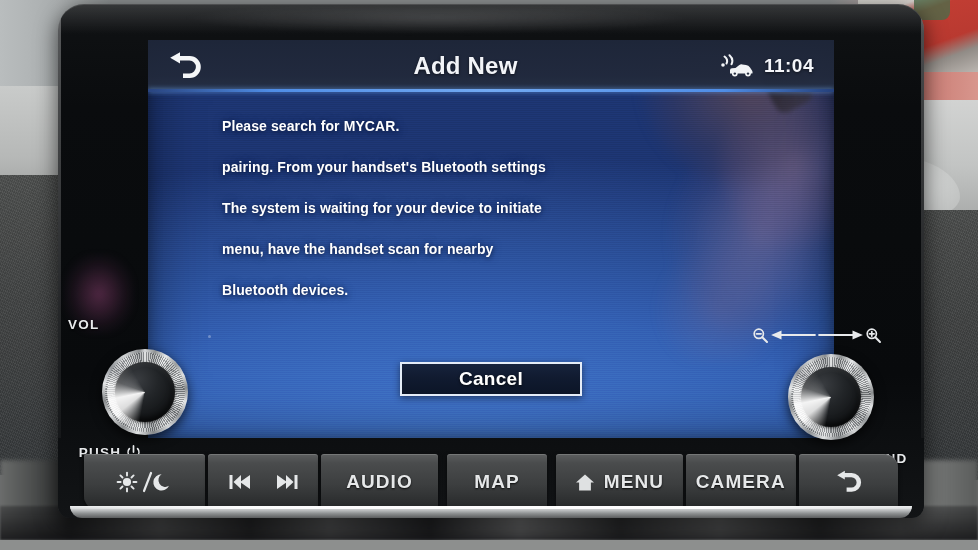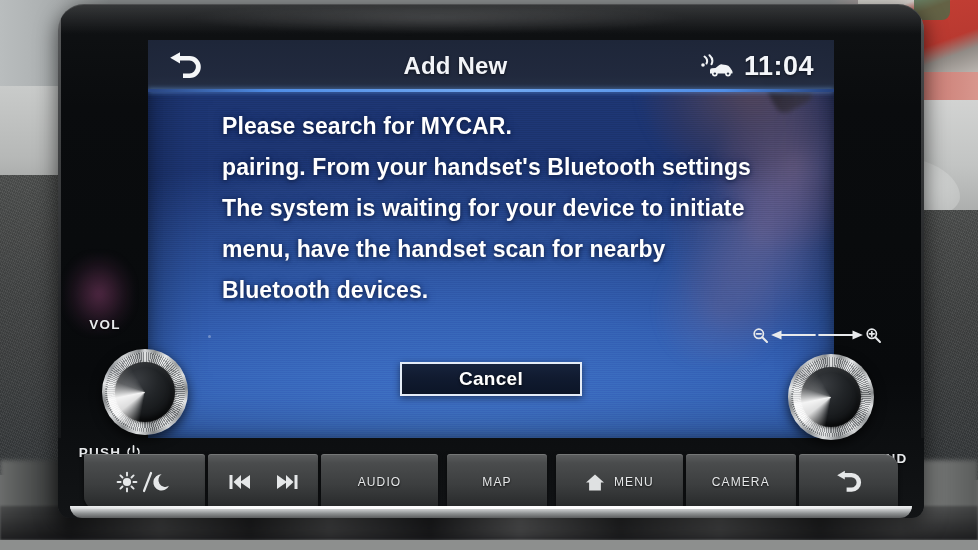--- a/index.html
+++ b/index.html
@@ -195,34 +195,34 @@
     color:#f2f4f8; font-size:24px; font-weight:bold;
     letter-spacing:.2px;
     text-shadow:0 1px 3px rgba(0,0,0,.55);
     transform:translateX(-6px);
   }
   .sb-right {
     display:flex; align-items:center; gap:9px;
     padding-right:20px;
   }
   .sb-clock {
-    color:#f4f6fa; font-size:27px; font-weight:bold;
+    color:#f4f6fa; font-size:19px; font-weight:bold;
     letter-spacing:.5px;
     text-shadow:0 1px 3px rgba(0,0,0,.55);
   }
 
   
   .msg {
     position:absolute;
     left:74px; top:66px; width:540px;
     z-index:3;
   }
   .msg p {
     color:#ffffff;
-    font-size:23px;
+    font-size:14px;
     font-weight:bold;
     line-height:41px;
     text-shadow:0 1px 4px rgba(10,22,54,.85), 0 0 9px rgba(20,40,90,.55);
     letter-spacing:.1px;
   }
 
   
   .cancel-wrap {
     position:absolute; left:0; top:322px; width:100%;
     display:flex; justify-content:center; z-index:3;
@@ -240,21 +240,21 @@
     box-shadow:0 2px 7px rgba(0,0,0,.45);
   }
 
   
   .knob-label {
     position:absolute;
     color:#e8eaec; font-size:13.5px; font-weight:bold;
     letter-spacing:1.3px;
     text-shadow:0 1px 2px rgba(0,0,0,.8);
   }
-  #vol-label  { left:10px;  top:313px; width:74px; text-align:center; }
+  #vol-label  { left:10px;  top:313px; width:74px; }
   #push-left  { left:2px;   top:441px; width:100px; text-align:left;
                 display:flex; align-items:center; justify-content:center; gap:5px; }
   #push-right { right:2px;  top:447px; width:132px; text-align:center; }
 
   .knob {
     position:absolute;
     width:86px; height:86px; border-radius:50%;
     background:
       conic-gradient(from 0deg,
         #d7d9da 0deg, #8f9293 14deg, #e6e8e9 30deg, #9a9d9e 48deg,
@@ -303,26 +303,27 @@
   .keystrip {
     position:absolute; left:26px; bottom:8px;
     width:814px; height:56px;
     display:flex; align-items:stretch; gap:3px;
   }
   .hardkey {
     background:linear-gradient(180deg,#5c5e5f 0%, #4a4c4d 16%, #3c3e3f 55%, #2c2e2f 86%, #242627 100%);
     border-radius:3px;
     display:flex; align-items:center; justify-content:center; gap:9px;
     color:#e6e8e9;
-    font-size:12px;
+    font-size:19px;
     letter-spacing:1.1px;
     text-shadow:0 1px 2px rgba(0,0,0,.85);
     box-shadow:inset 0 1px 0 rgba(255,255,255,.16), 0 2px 4px rgba(0,0,0,.55);
     cursor:pointer;
     position:relative;
+    font-weight:bold;
   }
   .hardkey.k-bright  { flex:1.22; border-radius:3px 3px 3px 14px; }
   .hardkey.k-track   { flex:1.10; }
   .hardkey.k-audio   { flex:1.18; }
   .hardkey.k-menu    { flex:1.28; margin-left:6px; }
   .hardkey.k-map     { flex:1.00; margin-left:6px; }
   .hardkey.k-camera  { flex:1.10; }
   .hardkey.k-back    { flex:1.00; border-radius:3px 14px 3px 3px; }
 
   

